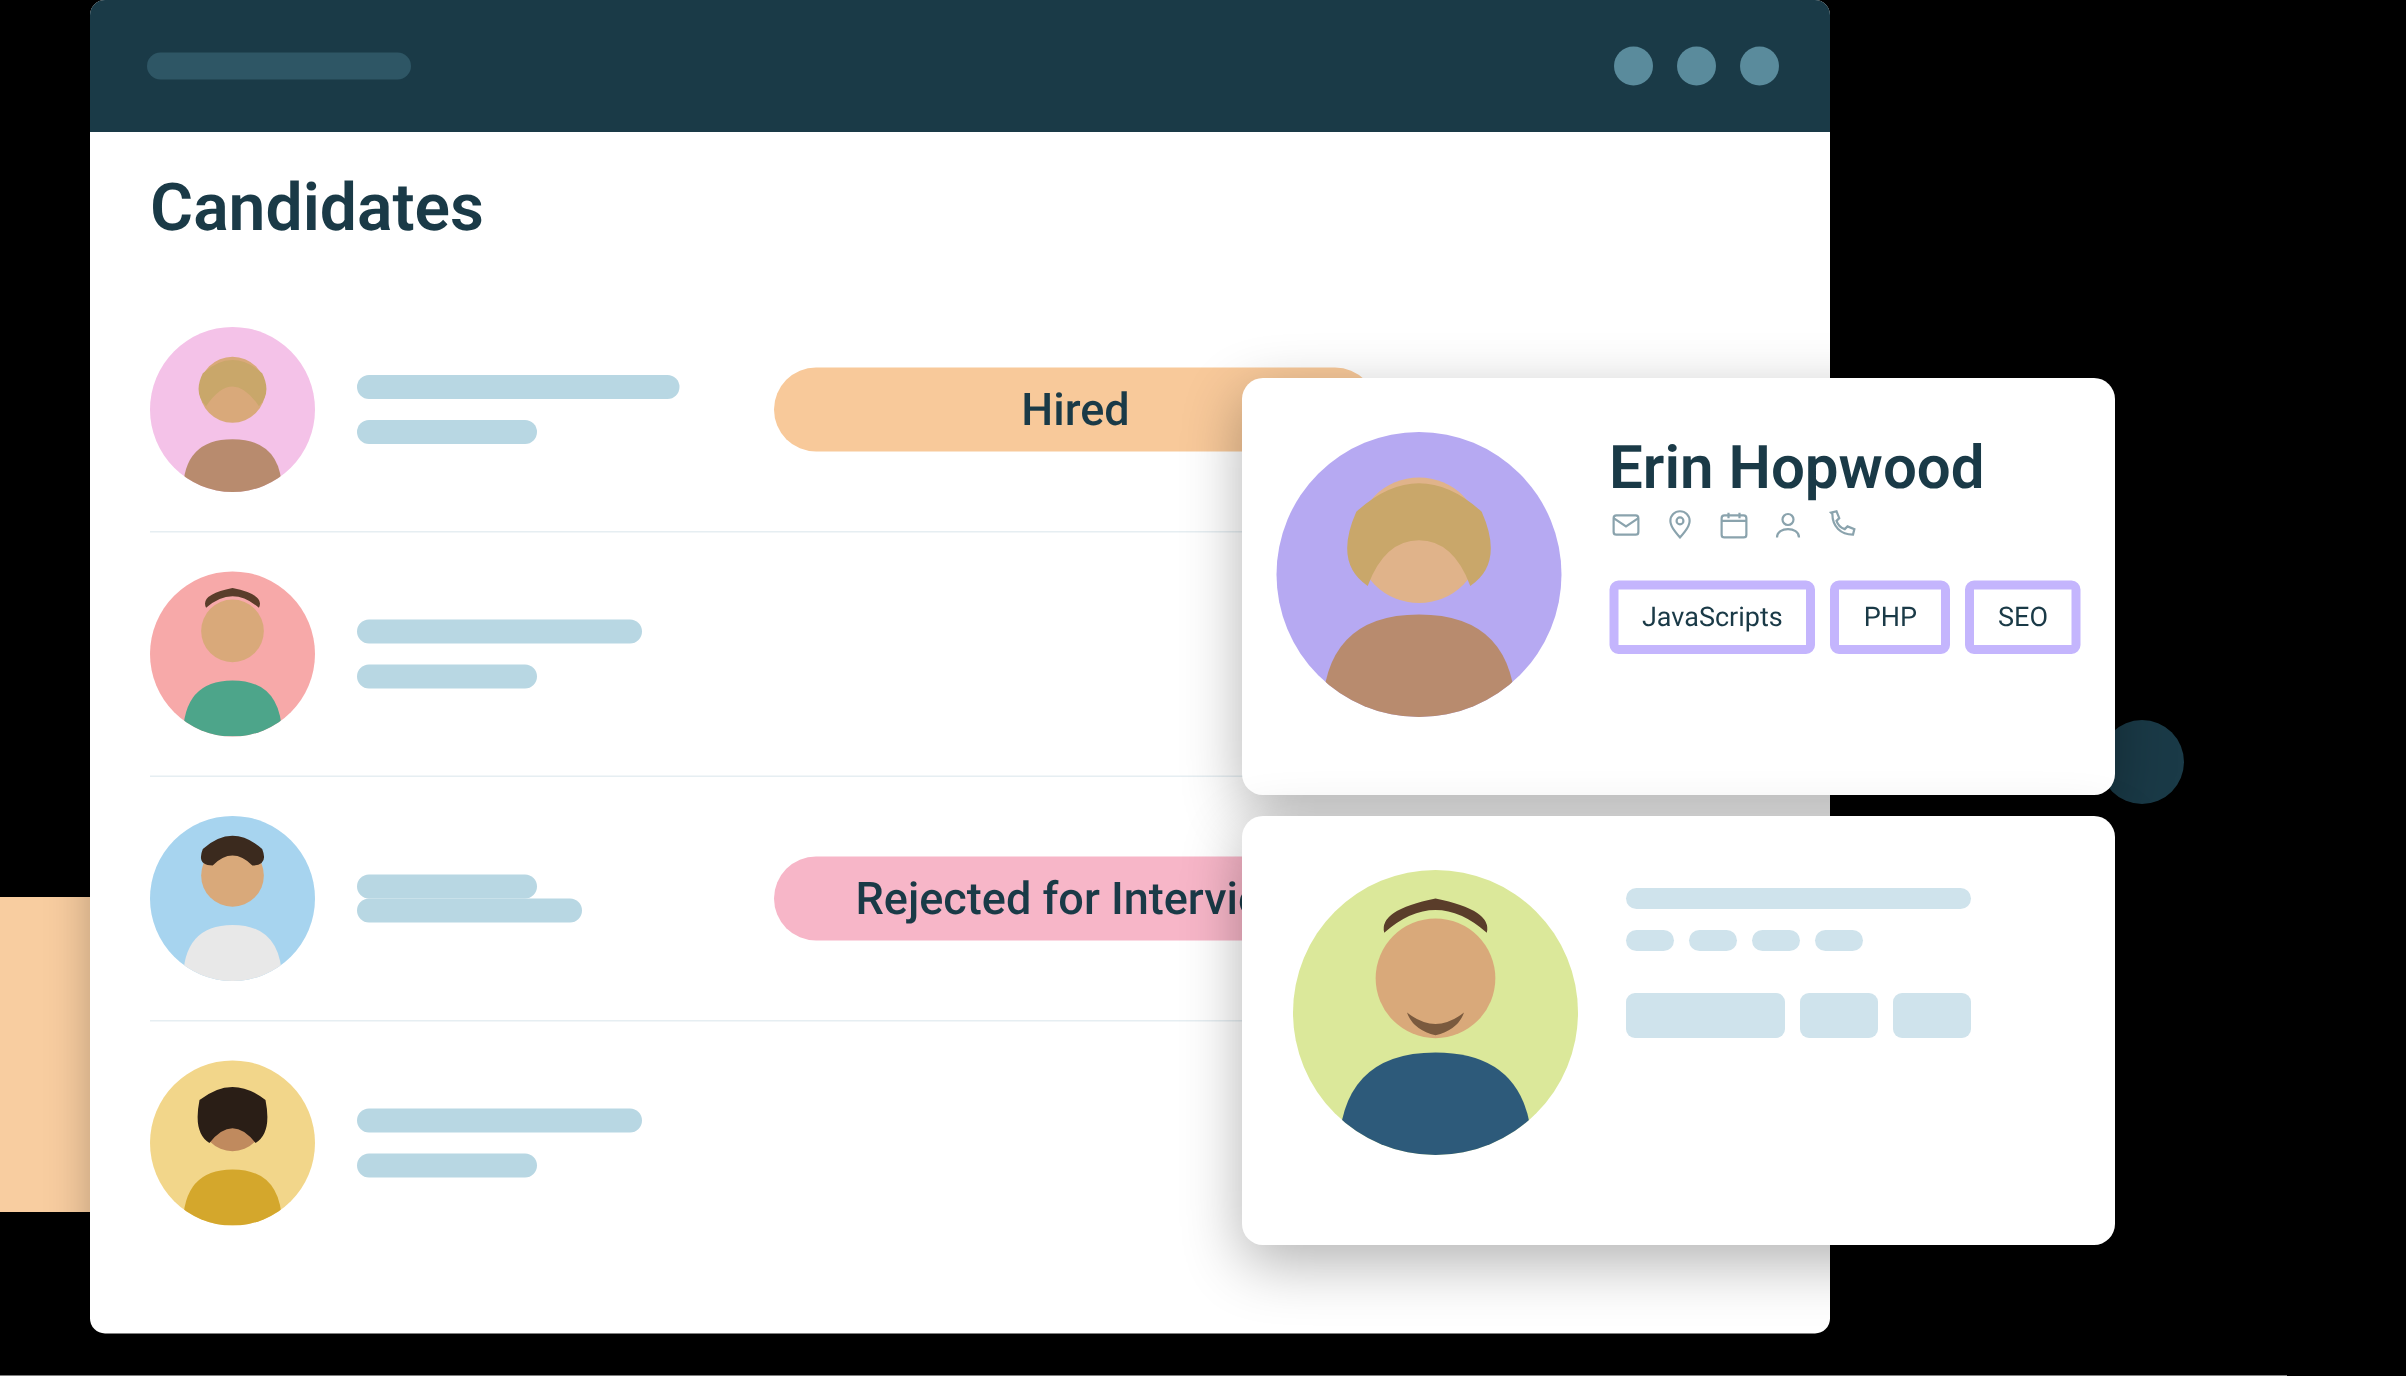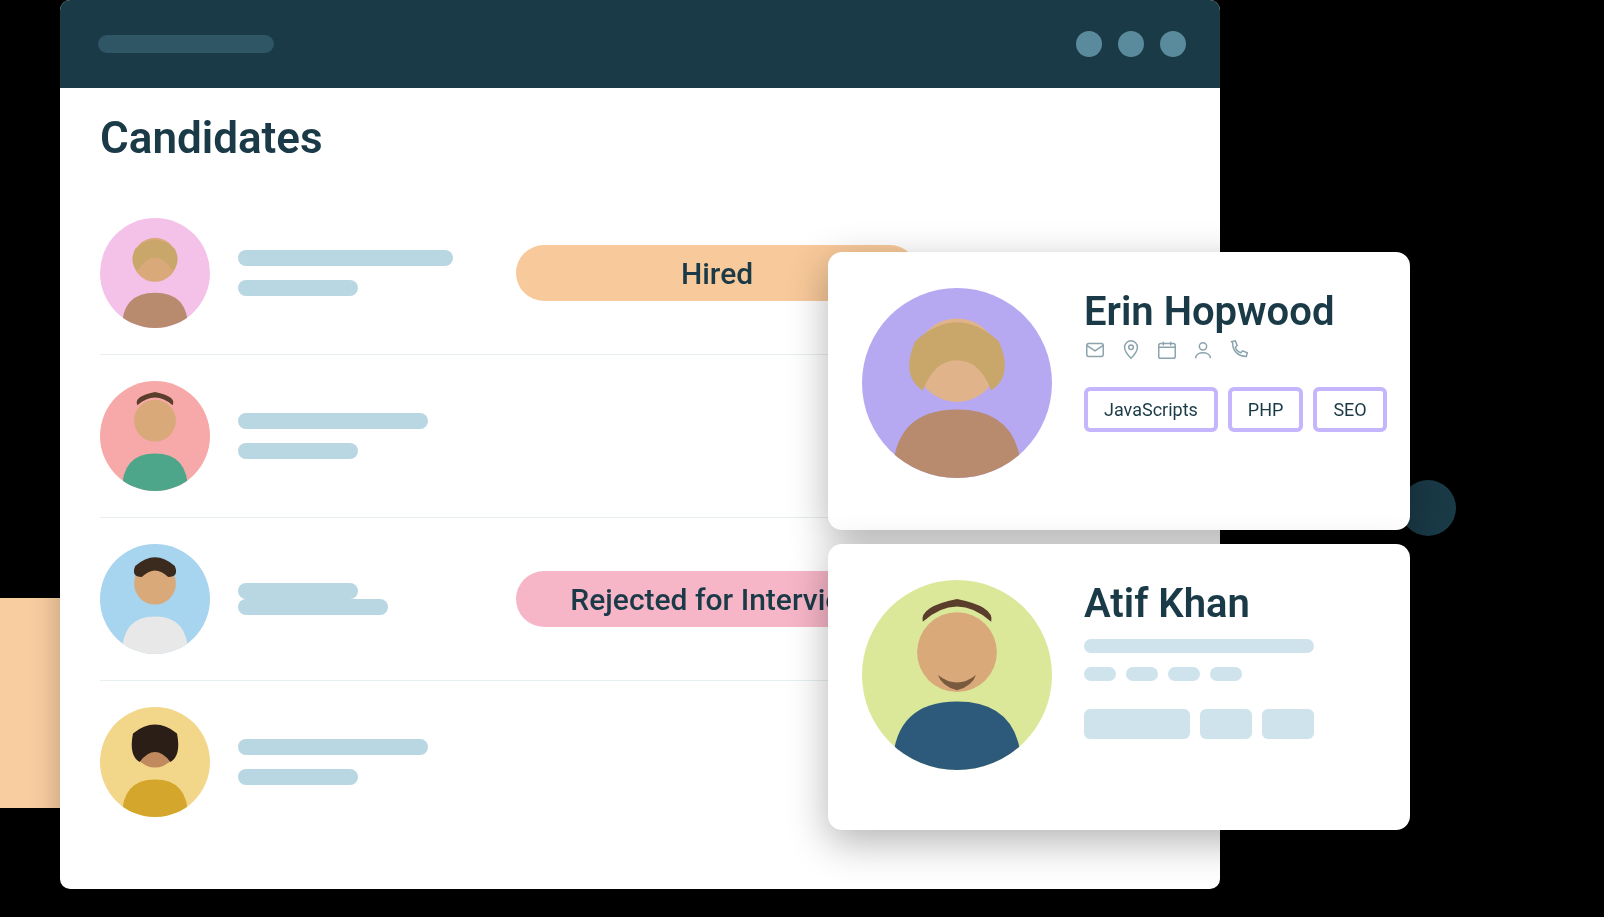--- a/index.html
+++ b/index.html
@@ -126,20 +126,21 @@
   }
 
   .card {
     position: absolute;
     background: #fff;
     border-radius: 14px;
     box-shadow: 0 12px 40px rgba(0,0,0,0.3);
     padding: 30px 34px 34px 34px;
     display: flex;
     gap: 32px;
+    justify-content: center;
   }
   .card1 { left: 828px; top: 252px; width: 582px; height: 278px; }
   .card2 { left: 828px; top: 544px; width: 582px; height: 286px; }
   .card .avatar-lg {
     width: 190px;
     height: 190px;
     border-radius: 50%;
     flex-shrink: 0;
     overflow: hidden;
     display: flex;
@@ -169,21 +170,21 @@
     height: 22px;
     stroke: #8aa3ad;
     fill: none;
     stroke-width: 1.6;
   }
   .tags {
     display: flex;
     gap: 10px;
   }
   .tag {
-    border: 4px solid #c4b5fd;
+    border: 6px solid #c4b5fd;
     border-radius: 6px;
     padding: 8px 16px;
     font-size: 18px;
     color: #1a3a47;
   }
   .card2 .skel-blocks { margin-top: 12px; }
   .skel-line {
     height: 14px;
     border-radius: 7px;
     background: #cfe3ec;
@@ -337,21 +338,20 @@
 <div class="card card2">
   <div class="avatar-lg" style="background:#dbe89a">
     <svg viewBox="0 0 100 100">
         <circle cx="50" cy="38" r="21" fill="#d9a97a"></circle>
         <path d="M32 22 Q50 6 68 22 Q70 14 50 10 Q30 14 32 22" fill="#5a3d2a"></path>
         <path d="M40 50 Q50 58 60 50 Q58 56 50 58 Q42 56 40 50" fill="#7a5a3e"></path>
         <path d="M16 100 Q16 64 50 64 Q84 64 84 100 Z" fill="#2d5a7a"></path>
       </svg>
   </div>
   <div class="card-body">
-    <div class="card-name">Atif Khan</div>
     <div class="skel-blocks">
       <div class="skel-line" style="width:230px"></div>
       <div class="skel-pills">
         <div class="skel-pill" style="width:32px"></div>
         <div class="skel-pill" style="width:32px"></div>
         <div class="skel-pill" style="width:32px"></div>
         <div class="skel-pill" style="width:32px"></div>
       </div>
       <div class="skel-tags">
         <div class="skel-tag" style="width:106px"></div>

